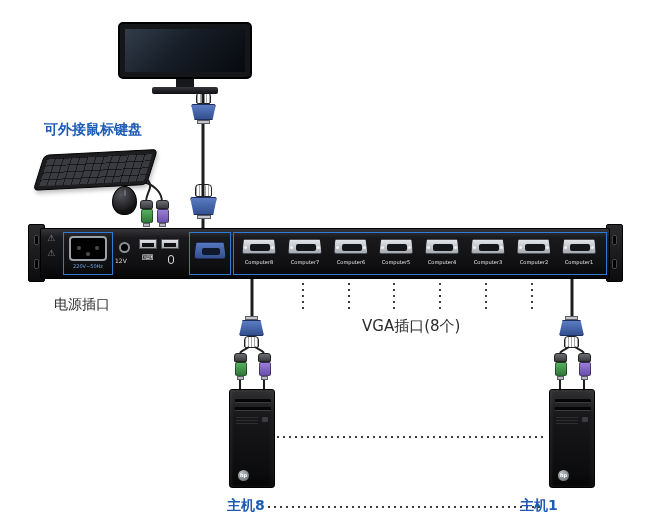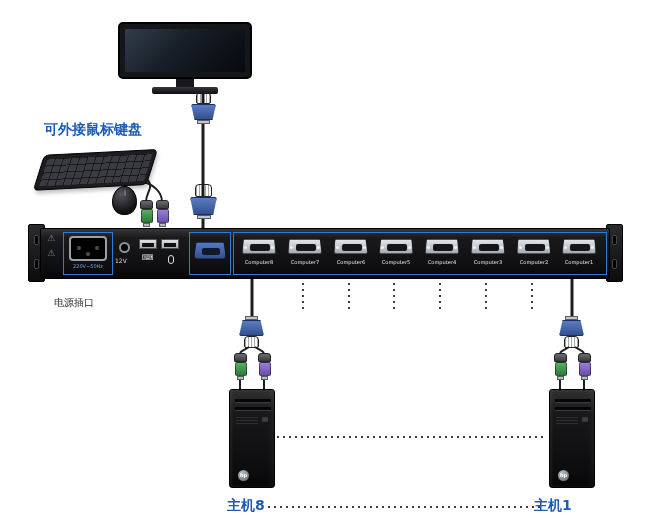--- a/index.html
+++ b/index.html
@@ -3,21 +3,21 @@
 <meta charset="utf-8">
 <style>
   *{margin:0;padding:0;box-sizing:border-box}
   html,body{background:#fff}
   .canvas{position:relative;width:651px;height:521px;margin:16px auto;background:#fff;
           font-family:"DejaVu Sans","Liberation Sans",sans-serif;overflow:hidden}
   .comp{position:absolute;z-index:2}
   .layer-cables{position:absolute;inset:0;z-index:1;pointer-events:none}
   .lbl{position:absolute;z-index:6;white-space:nowrap}
   .lbl.blue{color:var(--label-blue,#1d5bb5);font-size:14px;font-weight:bold}
-  .lbl.dark{color:#2b2b2b;font-size:10px}
+  .lbl.dark{color:#2b2b2b;font-size:14px}
 
   
   .monitor-screen{left:118px;top:6px;width:134px;height:57px;border:2px solid #000;border-radius:5px;
     background:linear-gradient(135deg,#36414f 0%,#171e28 45%,#05070a 100%);
     box-shadow:inset 0 0 0 5px #15161a}
   .monitor-neck{left:176px;top:63px;width:18px;height:8px;background:#17181b}
   .monitor-base{left:152px;top:71px;width:66px;height:7px;border-radius:2px;
     background:linear-gradient(#35363b,#0f0f12)}
 
   
@@ -261,20 +261,21 @@
             <span class="slot"></span>
             <span class="screw r"></span>
           </div>
           <div class="port-label">Computer1</div>
         </div>
       </div>
   </div>
 
   <div class="lbl dark" style="left:54px;top:280px">电源插口</div>
 
+  <div class="lbl dark" style="left:362px;top:301px;font-size:15px">VGA插口(8个)</div>
 
   <div class="vga-plug up" style="left:239px;top:300px">
     <div class="vtip"></div>
     <div class="vbody"></div>
     <div class="cap"></div>
   </div>
   <div class="plug green" style="left:234px;top:337px">
     <div class="cap"></div>
     <div class="pbody"></div>
     <div class="tip"></div>
@@ -313,21 +314,21 @@
     <div class="drive d2"></div>
     <div class="vent"></div>
     <div class="pwr"></div>
     <div class="logo">hp</div>
   </div>
 
   <div class="doth towers"></div>
   <div class="doth hosts"></div>
 
   <div class="lbl blue" style="left:227px;top:481px">主机8</div>
-  <div class="lbl blue" style="left:534px;top:481px">主机1</div>
+  <div class="lbl blue" style="left:520px;top:481px">主机1</div>
 
 <div class="dotv" style="left: 301.75px;"></div>
     <div class="dotv" style="left: 347.5px;"></div>
     <div class="dotv" style="left: 393.25px;"></div>
     <div class="dotv" style="left: 439px;"></div>
     <div class="dotv" style="left: 484.75px;"></div>
     <div class="dotv" style="left: 530.5px;"></div>
   </div>
 
 </body></html>

